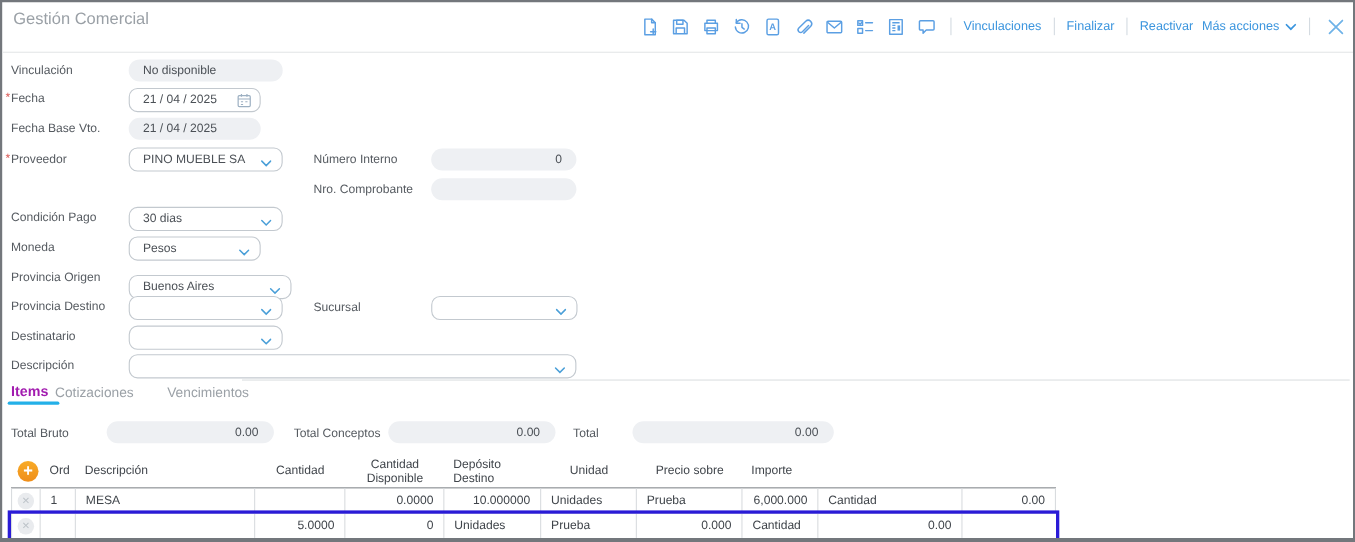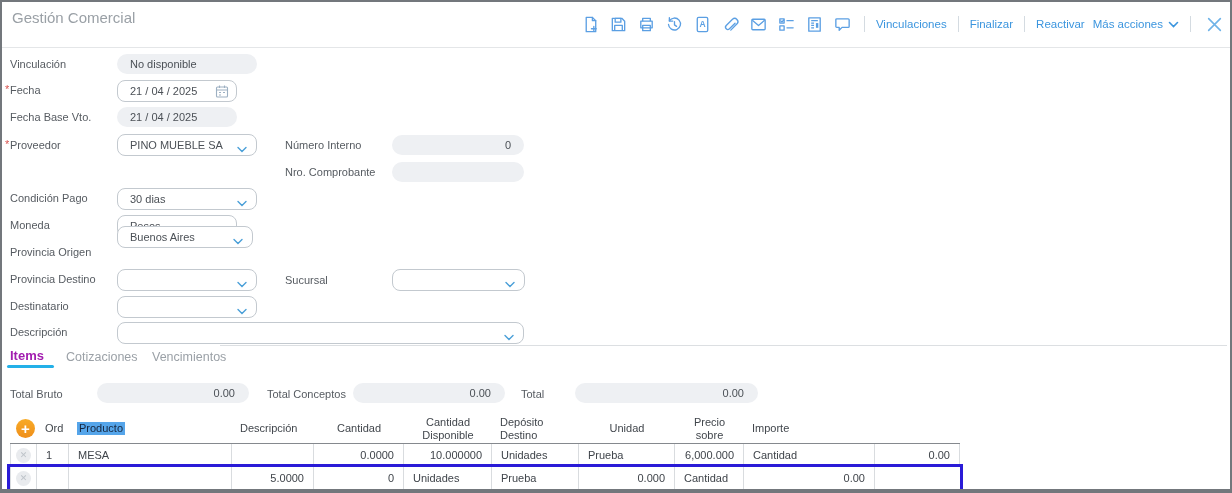--- a/index.html
+++ b/index.html
@@ -211,21 +211,21 @@
 
   <div class="f-label" style="top:217px">Moneda</div>
   <div class="inputbox" style="top:213px;width:120px">
     <span>Pesos</span>
     <span class="chev"><svg width="10" height="7" viewBox="0 0 10 7" fill="none" stroke="#4a9fd8" stroke-width="1.4" stroke-linecap="round">
           <path d="M1 1.5l4 4 4-4"></path>
         </svg></span>
   </div>
 
   <div class="f-label" style="top:244px">Provincia Origen</div>
-  <div class="inputbox" style="top:224px;width:136px">
+  <div class="inputbox" style="top:248px;width:148px">
     <span>Buenos Aires</span>
     <span class="chev"><svg width="10" height="7" viewBox="0 0 10 7" fill="none" stroke="#4a9fd8" stroke-width="1.4" stroke-linecap="round">
           <path d="M1 1.5l4 4 4-4"></path>
         </svg></span>
   </div>
 
   <div class="f-label" style="top:271px">Provincia Destino</div>
   <div class="inputbox" style="top:267px;width:140px">
     <span></span>
     <span class="chev"><svg width="10" height="7" viewBox="0 0 10 7" fill="none" stroke="#4a9fd8" stroke-width="1.4" stroke-linecap="round">
@@ -253,44 +253,41 @@
   <div class="inputbox" style="top:320px;width:407px">
     <span></span>
     <span class="chev"><svg width="10" height="7" viewBox="0 0 10 7" fill="none" stroke="#4a9fd8" stroke-width="1.4" stroke-linecap="round">
           <path d="M1 1.5l4 4 4-4"></path>
         </svg></span>
   </div>
 
   <div class="tab-top-line"></div>
   <div class="tab-active">Items</div>
   <div class="tab-underline"></div>
-  <div class="tab" style="left:64px">Cotizaciones</div>
+  <div class="tab" style="left:48px">Cotizaciones</div>
   <div class="tab" style="left:150px">Vencimientos</div>
 
   <div class="total-label" style="left:8px">Total Bruto</div>
   <div class="total-pill" style="left:95px;width:152px">
       <span>0.00</span>
     </div>
   <div class="total-label" style="left:265px">Total Conceptos</div>
   <div class="total-pill" style="left:351px;width:152px">
       <span>0.00</span>
     </div>
   <div class="total-label" style="left:519px">Total</div>
   <div class="total-pill" style="left:573px;width:183px">
       <span>0.00</span>
     </div>
 
   <div class="add-btn">+</div>
   <div class="thead grid" id="table-head">
       <div class="th c"></div>
       <div class="th l">
         <span>Ord</span>
-      </div>
-      <div class="th l">
-        <span class="hl">Producto</span>
       </div>
       <div class="th l">
         <span>Descripción</span>
       </div>
       <div class="th c">
         <span>Cantidad</span>
       </div>
       <div class="th c">
         <span>Cantidad Disponible</span>
       </div>

